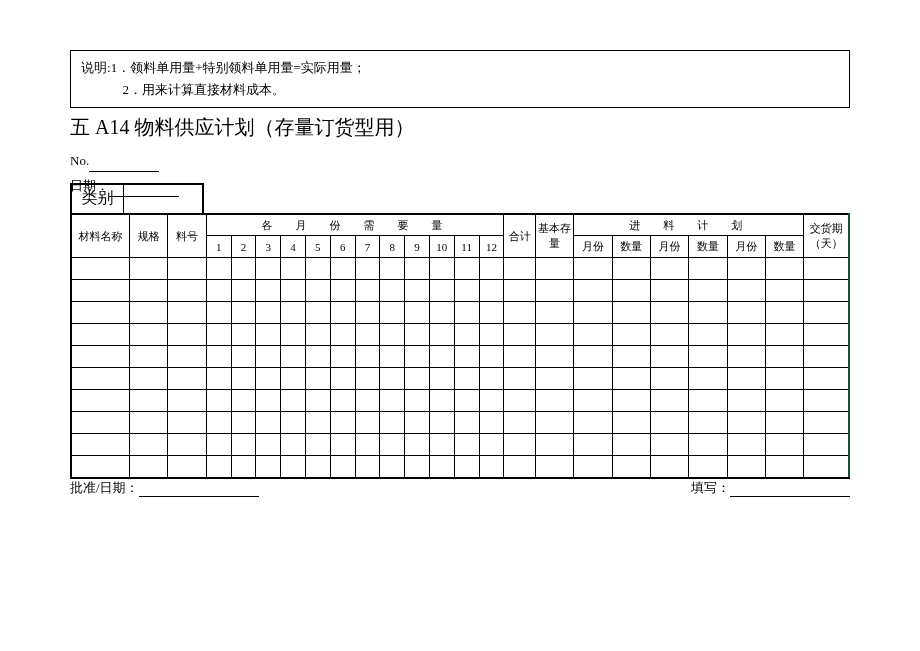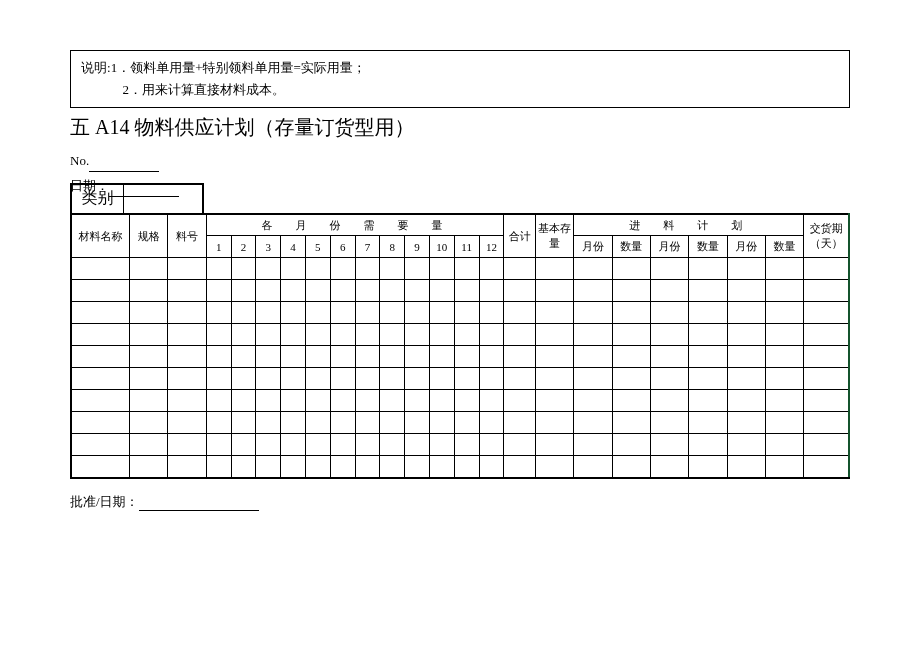--- a/index.html
+++ b/index.html
@@ -64,21 +64,20 @@
       height: 22px;
       padding: 0 1px;
       overflow: hidden;
     }
     table.main th { font-weight: normal; }
     table.main .outer-t { border-top: 2px solid #000; }
     table.main .outer-b { border-bottom: 2px solid #000; }
     table.main .outer-l { border-left: 2px solid #000; }
     table.main .outer-r { border-right: 2px solid #14532d; }
     .footer-row {
-      margin-top: 14px;
       display: flex;
       font-size: 13px;
       gap: 0;
     }
     .footer-item { flex: 1; }
     .footer-item .underline { min-width: 120px; }
     .spaced { letter-spacing: 6px; }
   </style>
 </head>
 <body>
@@ -428,13 +427,16 @@
         <td class="outer-b"></td>
         <td class="outer-r outer-b"></td>
       </tr>
     </tbody>
 </table>
 
 <div class="footer-row">
   <div class="footer-item">
     <span>批准/日期：</span><span class="underline"></span>
   </div>
+  <div class="footer-item" style="text-align:right;">
+    <span>填写：</span><span class="underline"></span>
+  </div>
 </div>
 
 </body></html>

